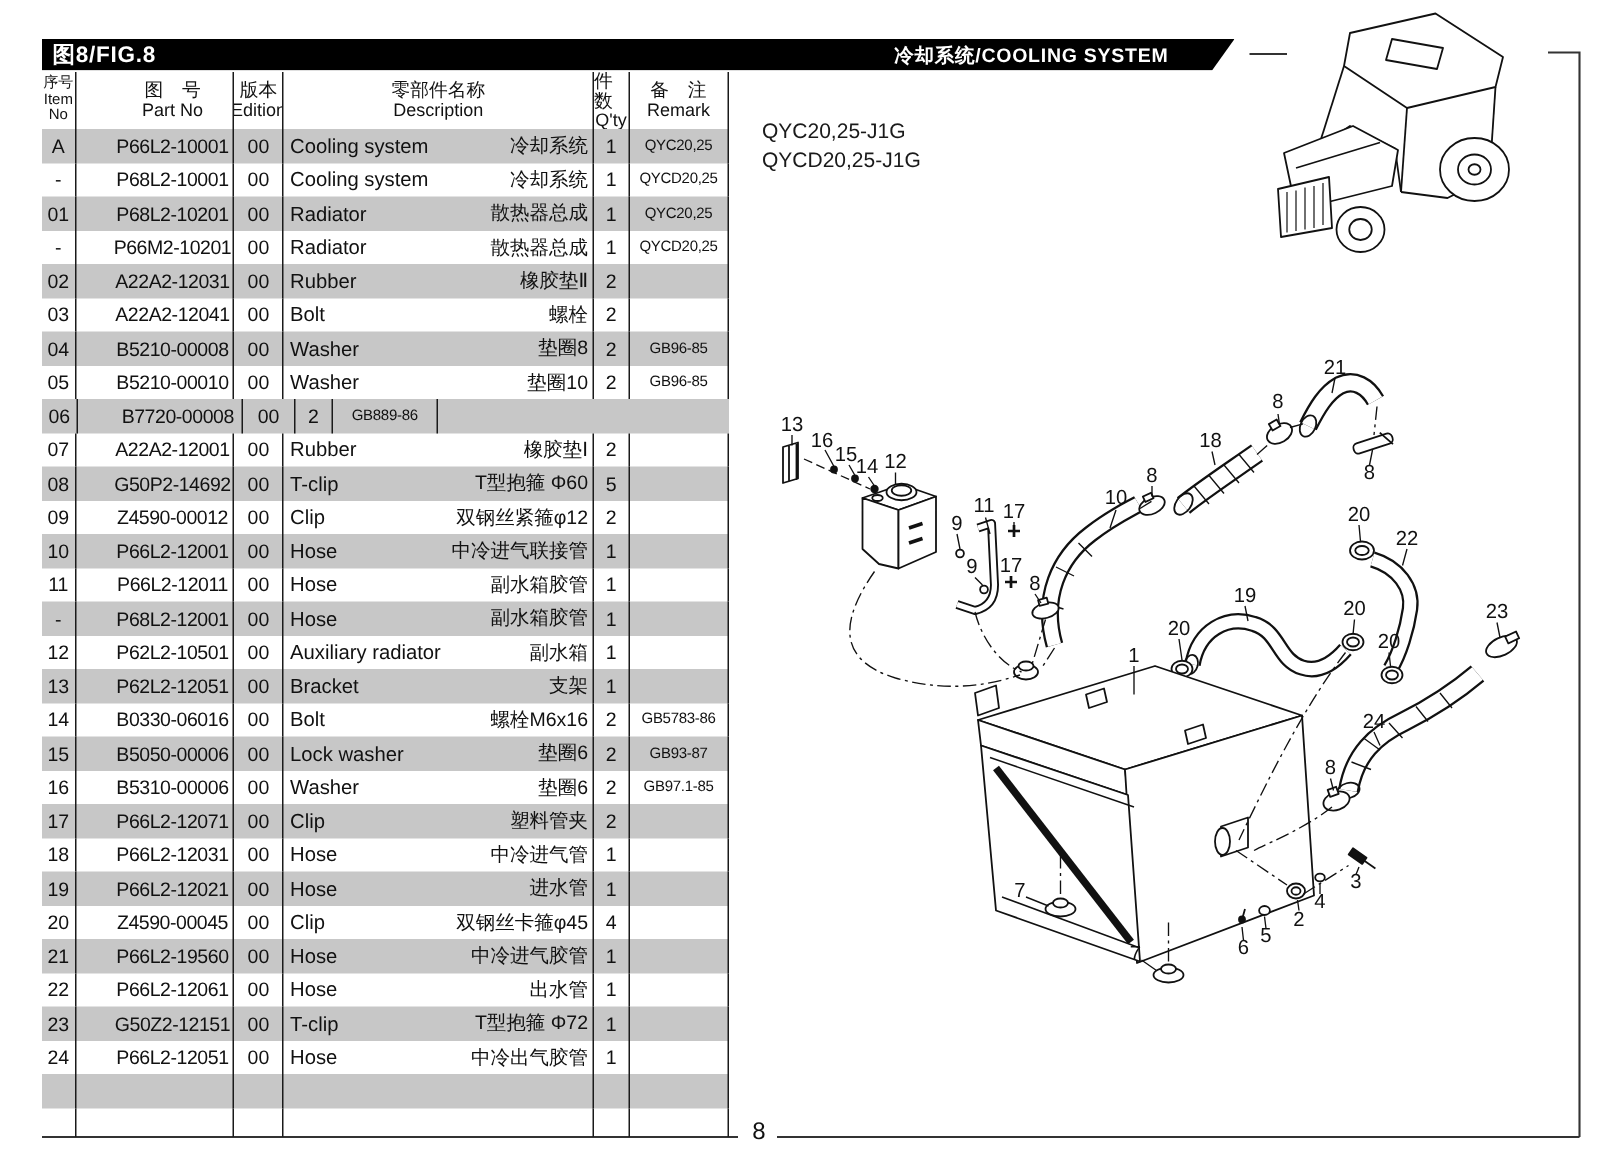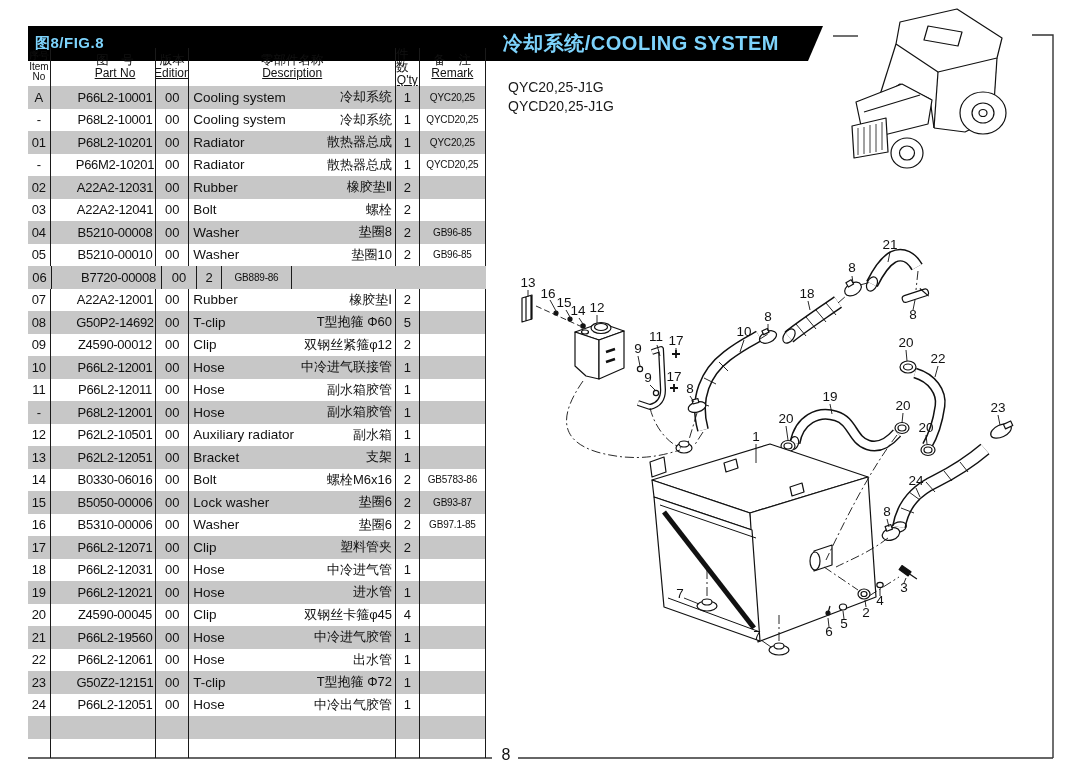--- a/index.html
+++ b/index.html
@@ -1,38 +1,38 @@
 <!DOCTYPE html>
 <html><head>
 <meta charset="utf-8">
 <style>
   html,body{margin:0;padding:0;}
   body{width:1070px;height:772px;background:#fdfdfd;font-family:"Liberation Sans",sans-serif;color:#111;overflow:hidden;}
   .page{position:absolute;left:0;top:0;width:1070px;height:772px;background:#fff;}
 
   
-  .header-bar{position:absolute;left:28px;top:26px;width:795px;height:35px;background:#000;color:#7dd3fc;
+  .header-bar{position:absolute;left:28px;top:26px;width:795px;height:21px;background:#000;color:#ffffff;
     display:flex;align-items:center;justify-content:space-between;
     clip-path:polygon(0 0,100% 0,calc(100% - 15px) 100%,0 100%);}
   .fig-label{font-size:15px;font-weight:bold;padding-left:7px;letter-spacing:.5px;white-space:nowrap;}
-  .sys-title{font-size:20px;font-weight:bold;padding-right:44px;letter-spacing:.5px;white-space:nowrap;}
+  .sys-title{font-size:13px;font-weight:bold;padding-right:44px;letter-spacing:.5px;white-space:nowrap;}
 
   .models{position:absolute;left:508px;top:53px;font-size:14px;line-height:19px;color:#1a1a1a;margin-top:25px;}
 
   
   .parts-table{position:absolute;left:28px;top:48px;width:458px;z-index:2;}
   .thead{display:flex;height:38px;}
   .trow{display:flex;height:22.5px;}
   .trow:last-child{height:19.5px;}
   .trow.gray{background:#c7c7c7;}
   .hc,.c{box-sizing:border-box;border-right:1px solid #1a1a1a;display:flex;flex-direction:column;align-items:center;justify-content:center;overflow:hidden;}
   .c{flex-direction:row;}
   .w-item{width:24px;}.w-part{width:86px;margin-left:24px;}.w-ed{width:35px;}.w-desc{width:218px;}.w-qty{width:25px;}.w-rem{width:70px;}
   .hc .cn{font-size:12.5px;line-height:13px;}
-  .hc .en{font-size:12px;line-height:13px;text-decoration:underline;}
+  .hc .en{font-size:12px;line-height:13px;}
   .hc.w-item span{font-size:10px;line-height:10.5px;}
   .c.item{font-size:13px;}
   .c.part{font-size:13px;letter-spacing:-0.3px;}
   .c.ed{font-size:13px;}
   .c.desc{justify-content:space-between;padding:0 3px 0 4px;}
   .c.desc .en{font-size:13.5px;white-space:nowrap;}
   .c.desc .cn{font-size:13px;white-space:nowrap;}
   .c.qty{font-size:13px;}
   .c.rem{font-size:10px;letter-spacing:-0.2px;}
 

